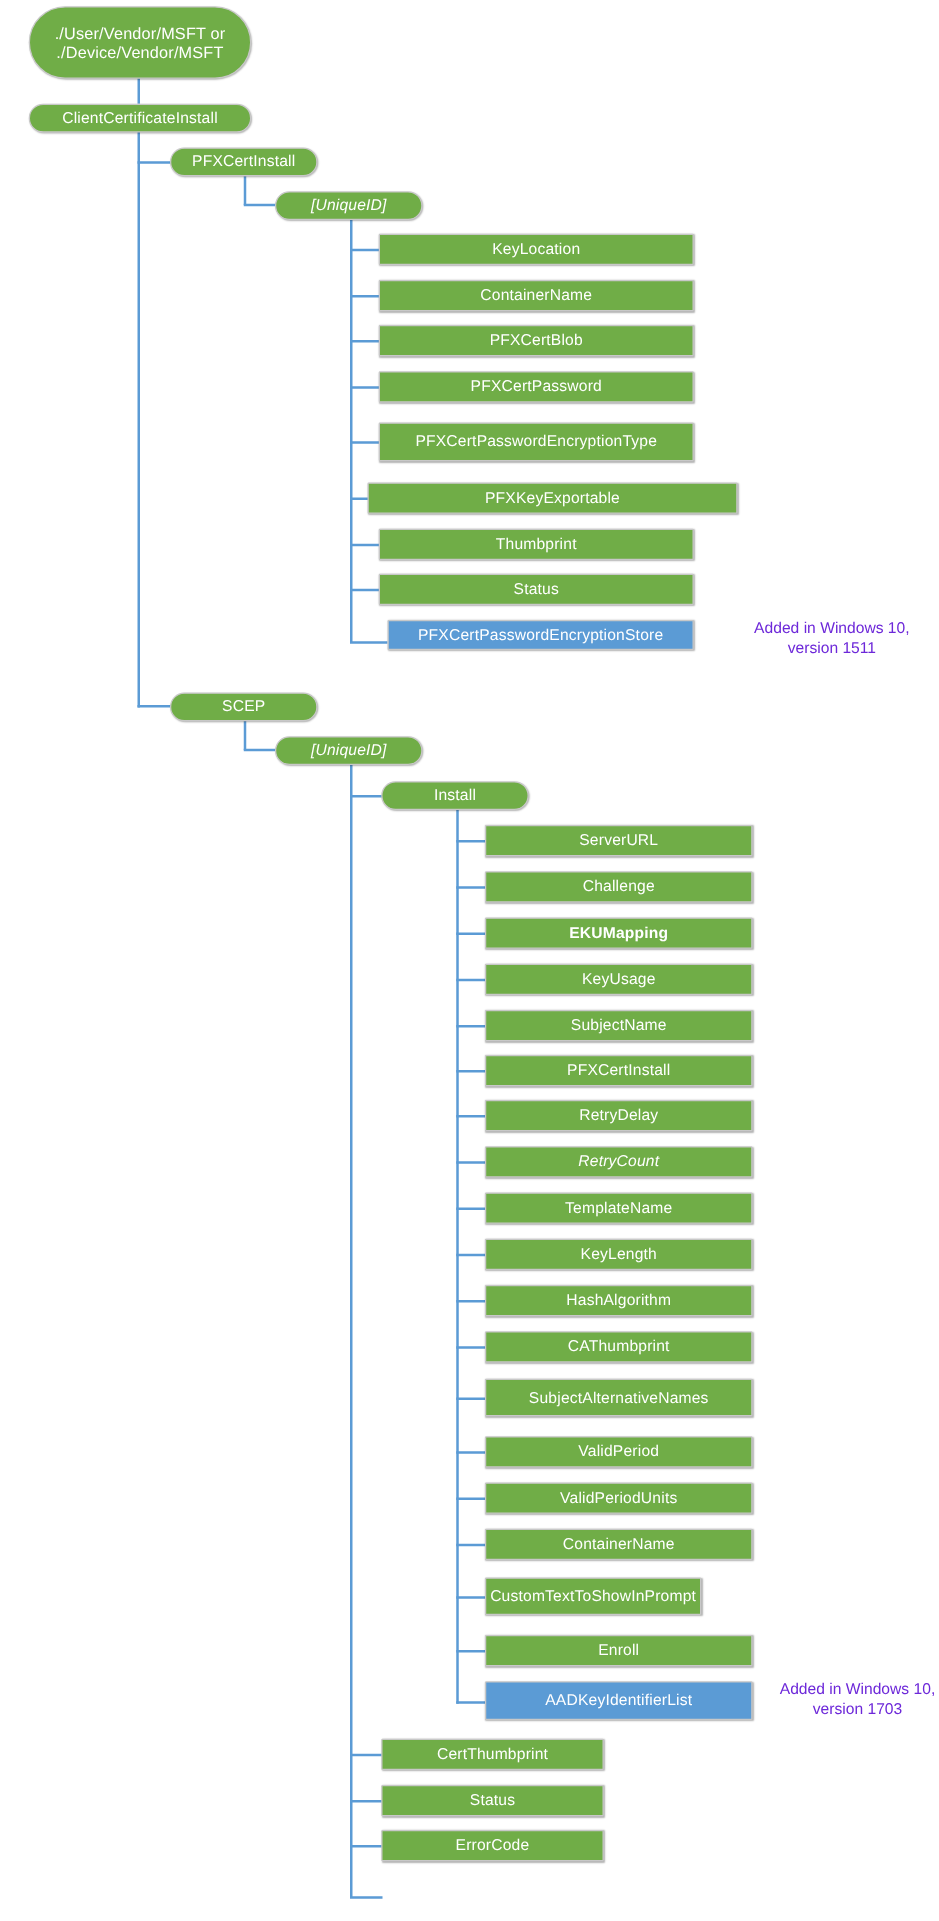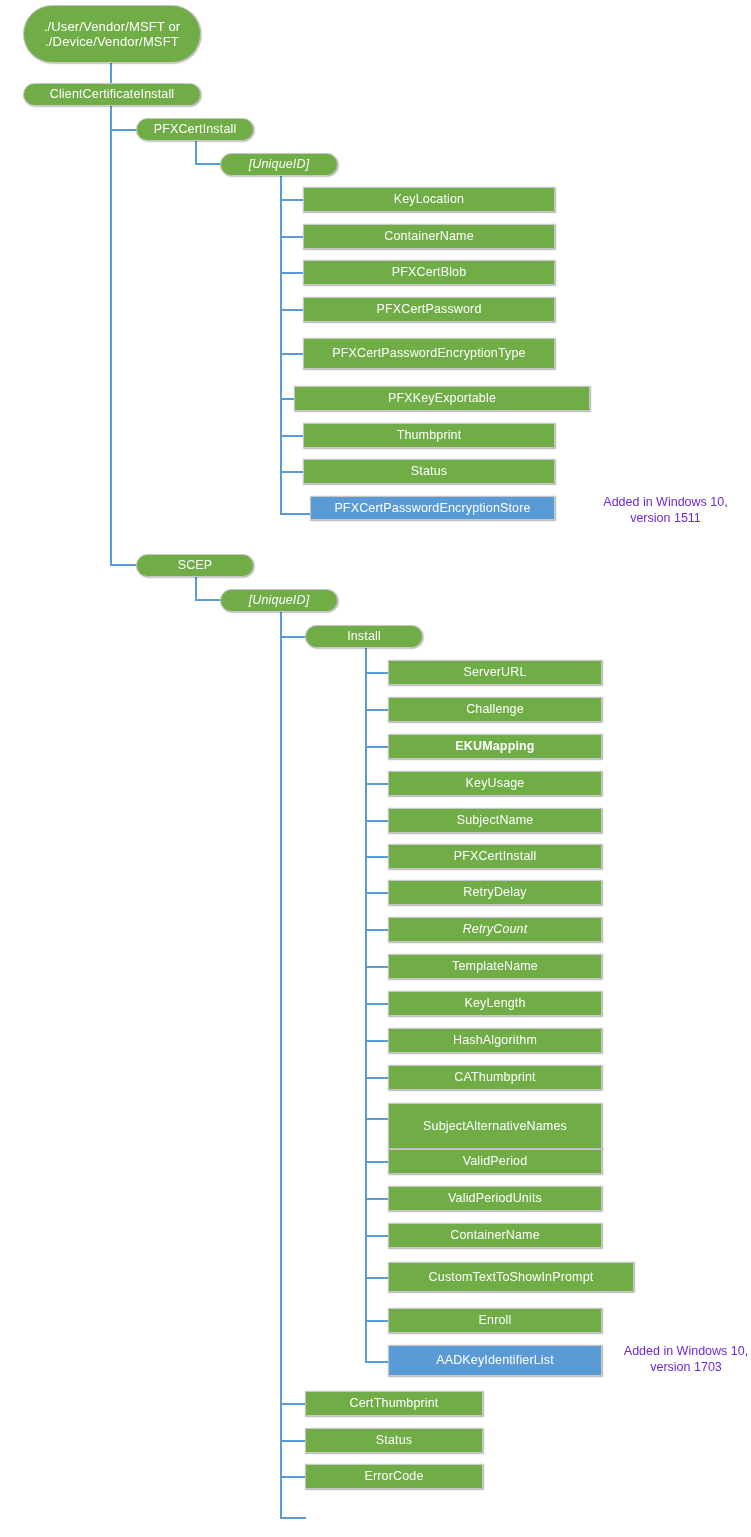--- a/index.html
+++ b/index.html
@@ -154,25 +154,25 @@
   <div class="node green rect" style="left:368px; top:734px; width:214px; height:25px;font-weight:bold;">EKUMapping</div>
   <div class="node green rect" style="left:368px; top:771px; width:214px; height:25px;">KeyUsage</div>
   <div class="node green rect" style="left:368px; top:808px; width:214px; height:25px;">SubjectName</div>
   <div class="node green rect" style="left:368px; top:844px; width:214px; height:25px;">PFXCertInstall</div>
   <div class="node green rect" style="left:368px; top:880px; width:214px; height:25px;">RetryDelay</div>
   <div class="node green rect" style="left:368px; top:917px; width:214px; height:25px;font-style:italic;">RetryCount</div>
   <div class="node green rect" style="left:368px; top:954px; width:214px; height:25px;">TemplateName</div>
   <div class="node green rect" style="left:368px; top:991px; width:214px; height:25px;">KeyLength</div>
   <div class="node green rect" style="left:368px; top:1028px; width:214px; height:25px;">HashAlgorithm</div>
   <div class="node green rect" style="left:368px; top:1065px; width:214px; height:25px;">CAThumbprint</div>
-  <div class="node green rect" style="left:368px; top:1103px; width:214px; height:46px;">SubjectAlternativeNames</div>
+  <div class="node green rect" style="left:368px; top:1103px; width:214px; height:30px;">SubjectAlternativeNames</div>
   <div class="node green rect" style="left:368px; top:1149px; width:214px; height:25px;">ValidPeriod</div>
   <div class="node green rect" style="left:368px; top:1186px; width:214px; height:25px;">ValidPeriodUnits</div>
   <div class="node green rect" style="left:368px; top:1223px; width:214px; height:25px;">ContainerName</div>
-  <div class="node green rect" style="left:368px; top:1262px; width:246px; height:30px;">CustomTextToShowInPrompt</div>
+  <div class="node green rect" style="left:368px; top:1262px; width:173px; height:30px;">CustomTextToShowInPrompt</div>
   <div class="node green rect" style="left:368px; top:1308px; width:214px; height:25px;">Enroll</div>
   <div class="node blue rect" style="left:368px; top:1345px; width:214px; height:31px;">AADKeyIdentifierList</div>
 
   <div class="note" style="left:586px; top:1343px; width:160px;">Added in Windows 10,
 version 1703</div>
 
   <div class="node green rect" style="left:285px; top:1391px; width:178px; height:25px;">CertThumbprint</div>
   <div class="node green rect" style="left:285px; top:1428px; width:178px; height:25px;">Status</div>
   <div class="node green rect" style="left:285px; top:1464px; width:178px; height:25px;">ErrorCode</div>
 

